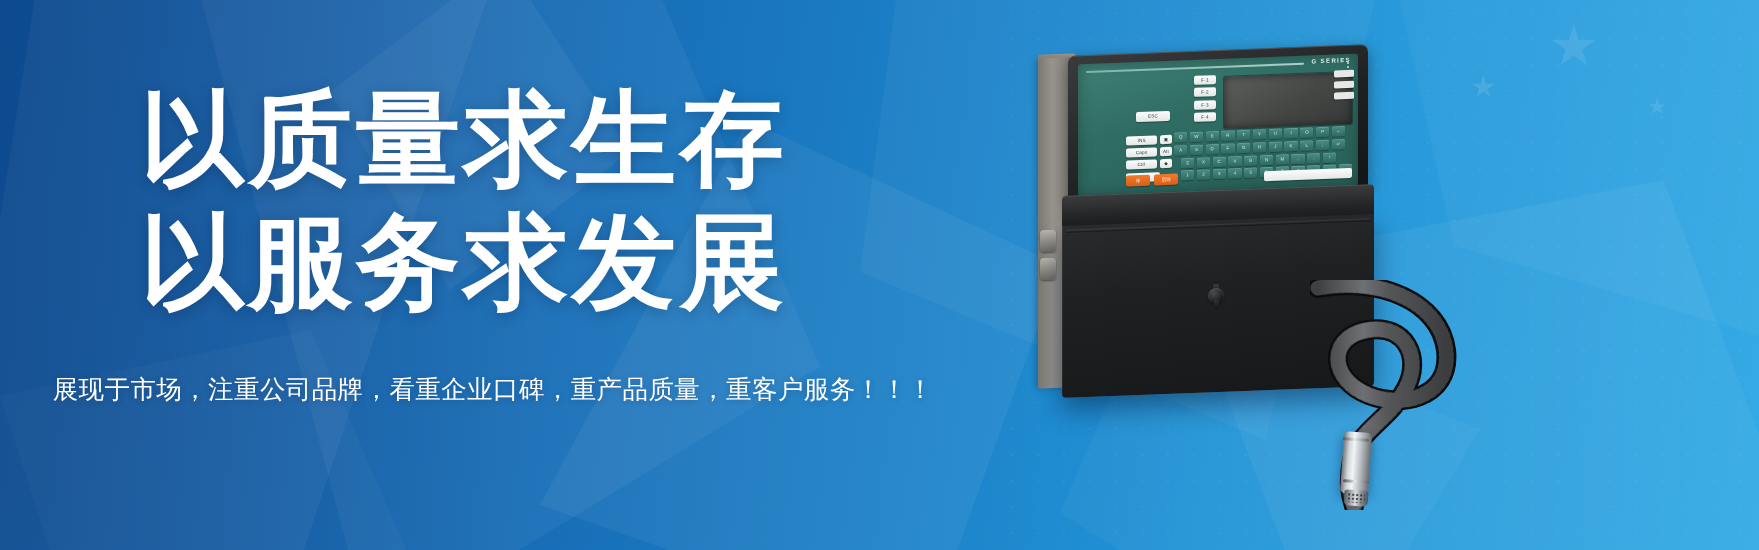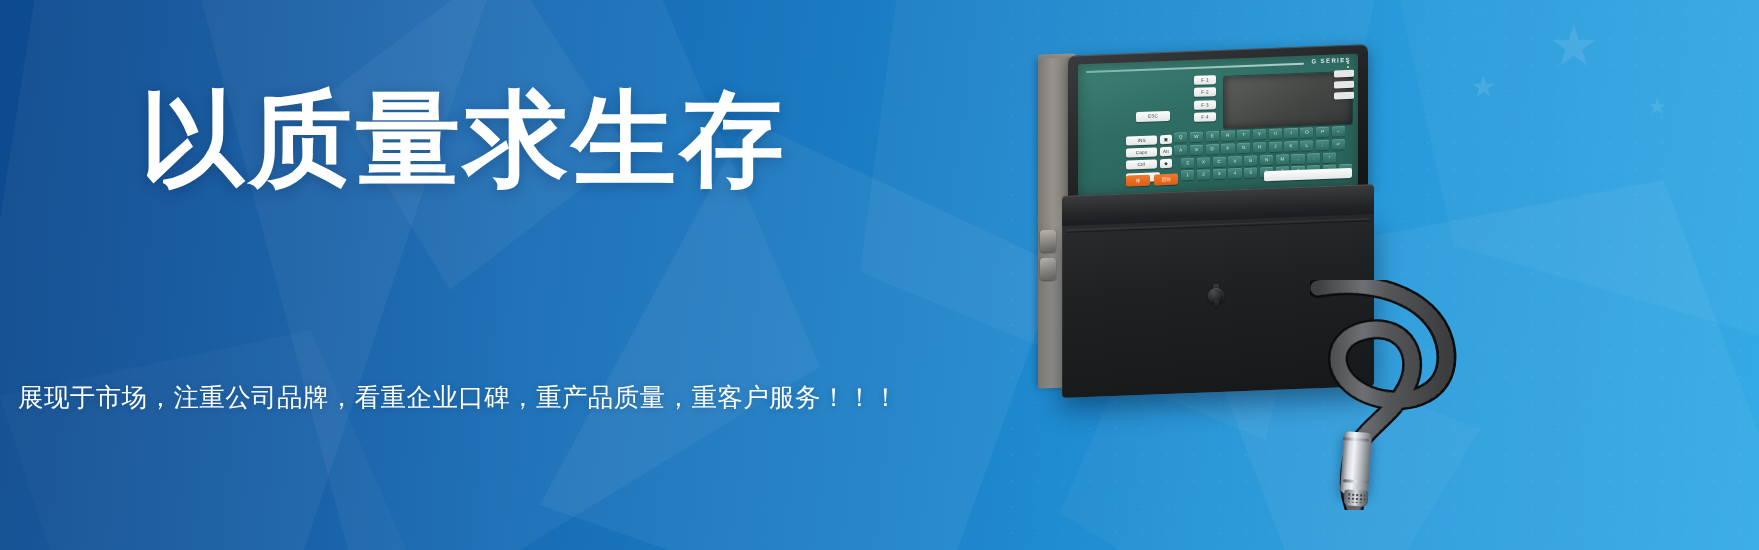--- a/index.html
+++ b/index.html
@@ -66,21 +66,21 @@
   }
   .headline .ln{display:block;}
 
   .sub{
     position:absolute;left:18px;width:950px;color:#ffffff;
     font-family:"DejaVu Serif","Liberation Serif",serif;
     font-size:25.5px;letter-spacing:.4px;white-space:nowrap;
     text-shadow:0 1px 6px rgba(0,30,70,.28);
   }
   .sub1{top:332px;}
-  .sub2{top:380px;}
+  .sub2{top:372px;text-align:center;}
 
   
   #printer{position:absolute;left:1010px;top:44px;width:470px;height:470px;}
 
   
   .side-col{position:absolute;left:28px;top:14px;width:38px;height:330px;
     background:linear-gradient(90deg,#7a7671 0%,#98948d 38%,#8b8780 72%,#676460 100%);
     border-radius:3px 2px 2px 3px;
     box-shadow:-2px 0 6px rgba(0,0,0,.25);
     transform:skewY(-2.2deg);}
@@ -203,20 +203,21 @@
   <div class="poly p9"></div>
   <div class="dotgrid"></div>
   <div class="star s1">★</div>
   <div class="star s2">★</div>
   <div class="star s3">★</div>
   <div class="vsheen"></div>
 
   <div class="copy">
     <div class="headline">
       <span class="ln">以质量求生存</span>
+      <span class="ln">以服务求发展</span>
     </div>
     <div class="sub sub2">展现于市场，注重公司品牌，看重企业口碑，重产品质量，重客户服务！！！</div>
   </div>
 
   <div id="printer">
 
     <div class="side-col-top"></div>
     <div class="side-col"></div>
     <div class="hinge h1"></div>
     <div class="hinge h2"></div>

